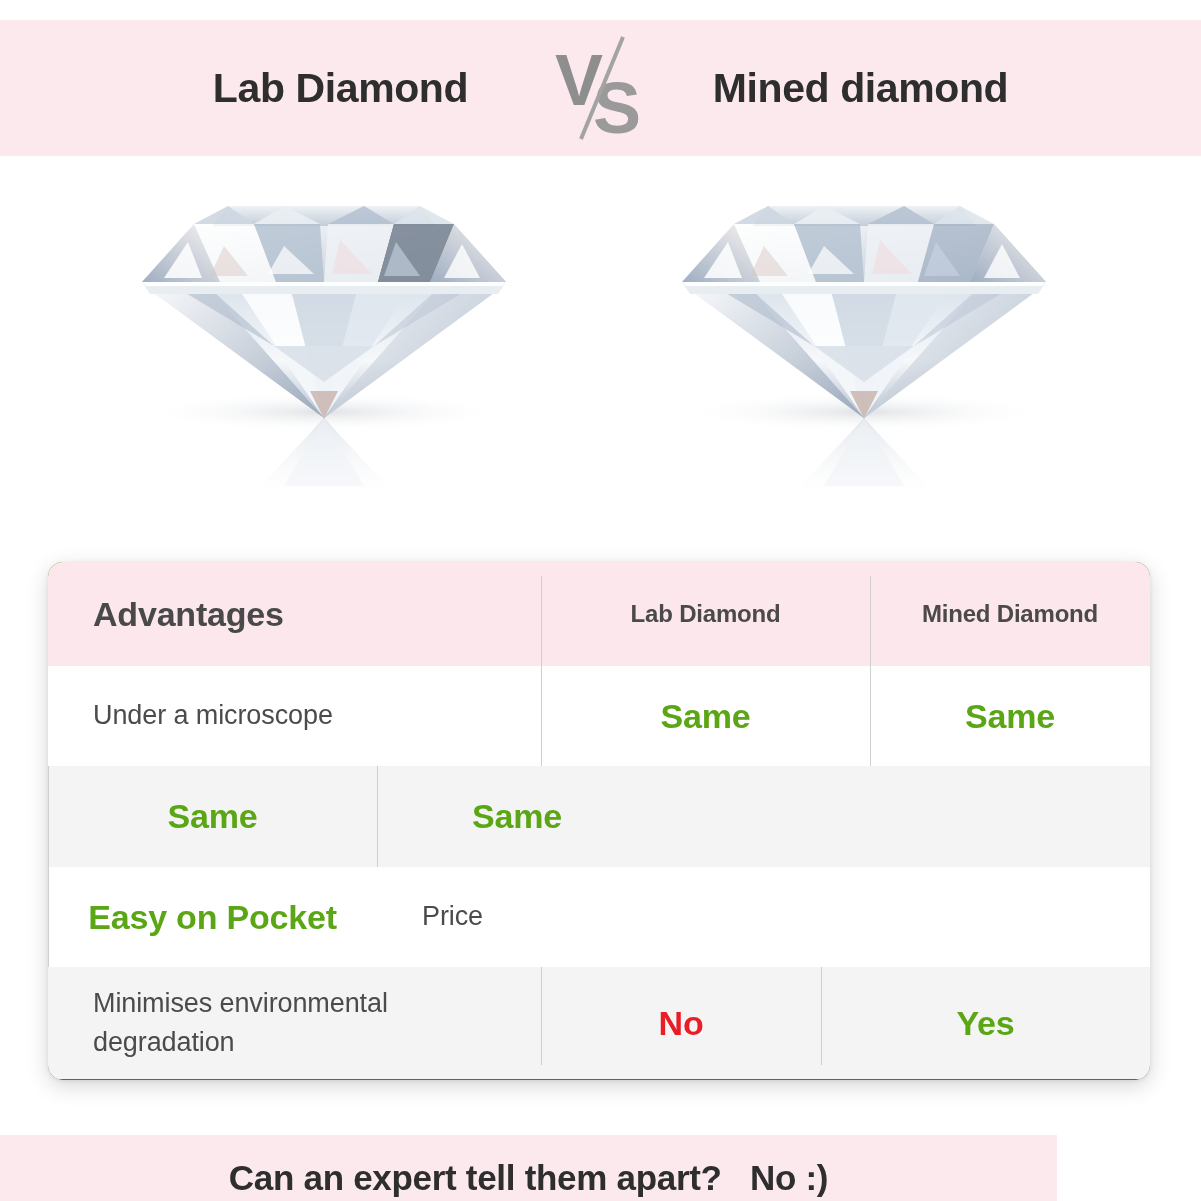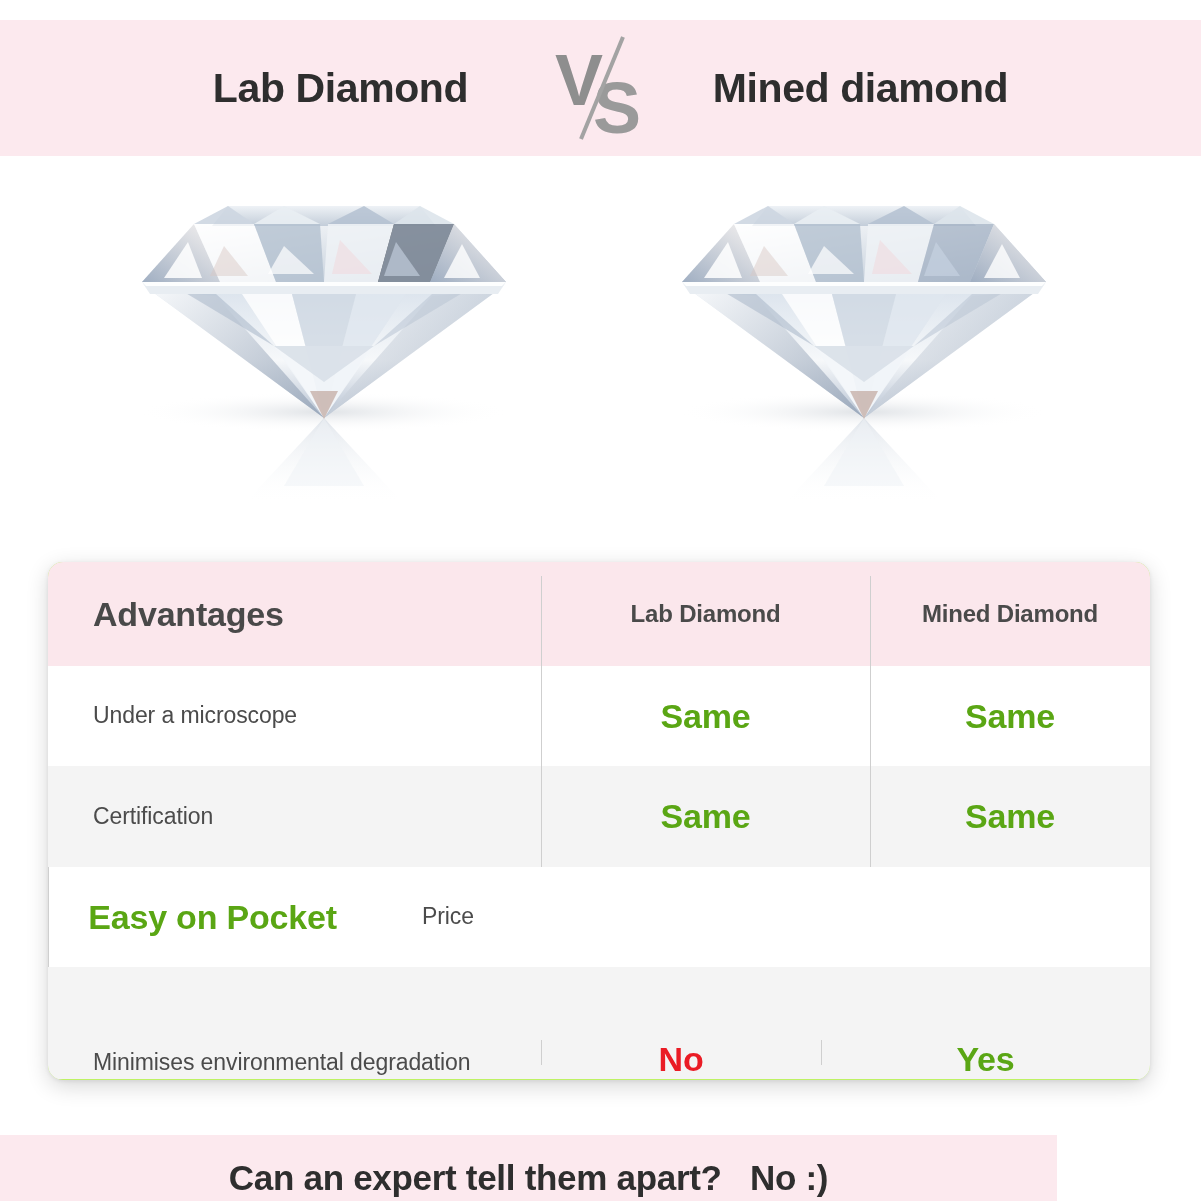--- a/index.html
+++ b/index.html
@@ -53,30 +53,30 @@
   .diamond-wrap { position: absolute; top: 30px; }
   .diamond-wrap.one { left: 124px; width: 400px; height: 330px; }
   .diamond-wrap.two { left: 664px; width: 400px; height: 330px; }
   .diamond-wrap svg { display: block; width: 400px; height: 330px; }
 
   
   .table-card {
     position: absolute;
     left: 48px; top: 542px;
     width: 1102px; height: 518px;
-    background: #bef264;
+    background: #4d7c0f;
     border-radius: 15px;
     box-shadow: 0 6px 22px rgba(0,0,0,0.16), 0 1px 4px rgba(0,0,0,0.08);
     overflow: hidden;
   }
   .trow { display: flex; width: 100%; position: relative; }
   .trow.head   { height: 104px; background: #fbe7ec; }
   .trow.r-white{ height: 100px; background: #ffffff; }
   .trow.r-grey { height: 101px; background: #f4f4f4; }
-  .trow.tall   { height: 112px; align-items: flex-end; }
+  .trow.tall   { height: 112px; }
 
   .cell {
     display: flex;
     align-items: center;
     position: relative;
   }
   .cell.feature {
     flex: 0 0 493px;
     padding-left: 45px;
     padding-right: 14px;
@@ -108,21 +108,21 @@
     letter-spacing: -0.2px;
   }
   .head-col {
     font-size: 24px;
     font-weight: bold;
     color: #4a4a4a;
     letter-spacing: -0.2px;
     white-space: nowrap;
   }
   .feature-text {
-    font-size: 23px;
+    font-size: 27px;
     color: #4b4b4b;
     line-height: 1.45;
     letter-spacing: -0.1px;
   }
   .val {
     font-size: 34px;
     font-weight: bold;
     letter-spacing: -0.2px;
     white-space: nowrap;
   }
@@ -345,23 +345,20 @@
       </div>
       <div class="cell colval">
         <span class="val good">Same</span>
       </div>
       <div class="cell colval last">
         <span class="val good">Same</span>
       </div>
     </div>
 
     <div class="trow r-grey">
-      <div class="cell feature">
-        <span class="feature-text">Certification</span>
-      </div>
       <div class="cell colval">
         <span class="val good">Same</span>
       </div>
       <div class="cell colval last">
         <span class="val good">Same</span>
       </div>
     </div>
 
     <div class="trow r-white">
       <div class="cell colval">

